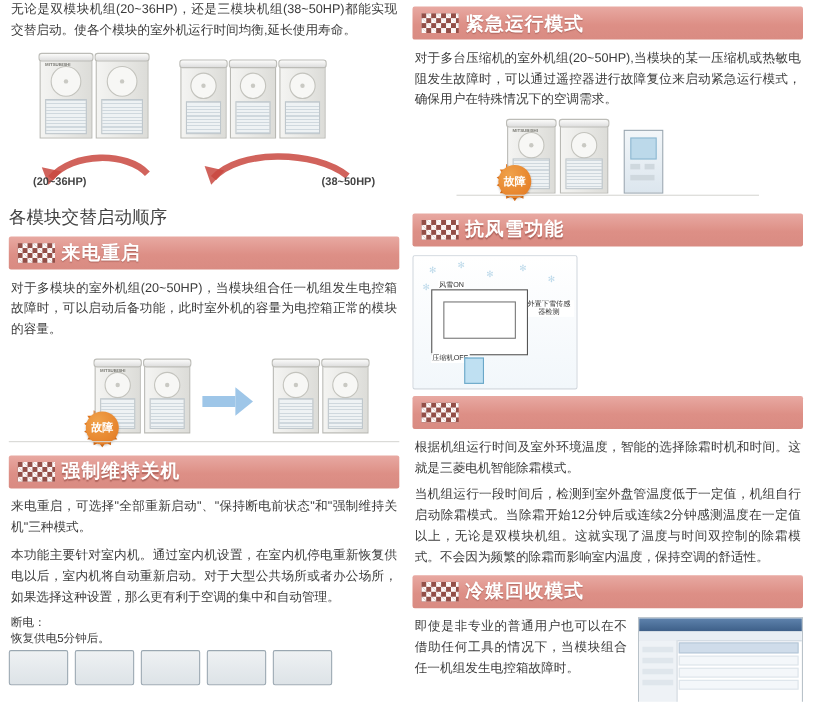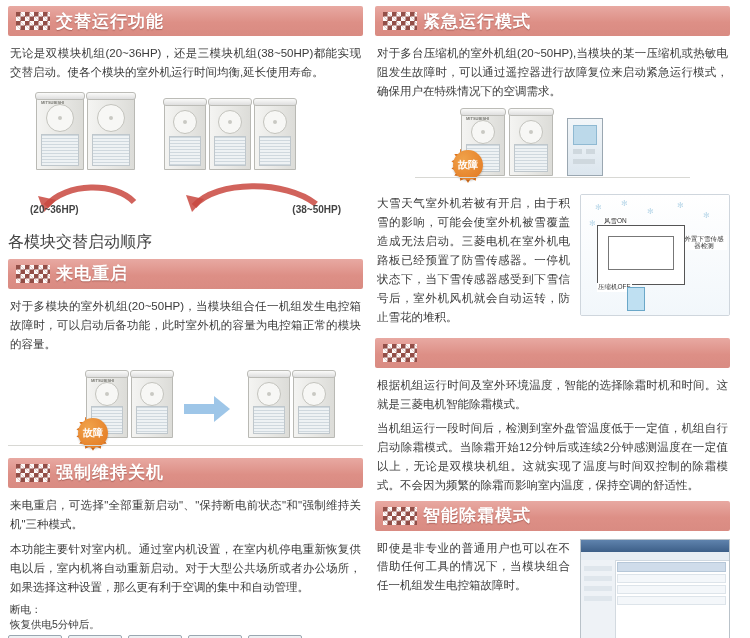--- a/index.html
+++ b/index.html
@@ -136,24 +136,20 @@
   .flexrow{display:flex;gap:8px;align-items:flex-start;}
   .grow{flex:1;}
 </style>
 </head>
 <body>
 
 <div class="page">
 
   <div class="col left">
 
-    <div class="sec-head">
-      <div class="checker"></div>
-      <div class="title">交替运行功能</div>
-    </div>
     <p class="body-txt">无论是双模块机组(20~36HP)，还是三模块机组(38~50HP)都能实现交替启动。使各个模块的室外机运行时间均衡,延长使用寿命。</p>
 
     <div class="illus" style="height:138px;">
 
       <div style="position:absolute;left:28px;top:8px;display:flex;align-items:flex-end;gap:3px;">
         <div class="unit" style="width:46px;height:72px;">
           <div class="top"></div>
             <div class="fan" style="width:26px;height:26px;"></div>
           <div class="grille"></div>
             <div class="logo">MITSUBISHI</div>
@@ -279,23 +275,26 @@
           <div style="position:absolute;left:5px;top:6px;right:5px;height:18px;background:#bcd9ea;border:1px solid #8fb9d2;"></div>
           <div style="position:absolute;left:5px;top:30px;width:9px;height:5px;background:#cfd8de;"></div>
           <div style="position:absolute;left:18px;top:30px;width:9px;height:5px;background:#cfd8de;"></div>
           <div style="position:absolute;left:5px;top:40px;width:22px;height:5px;background:#cfd8de;"></div>
         </div>
       </div>
       <div class="badge-fault" style="left:78px;top:44px;">故障</div>
       <div class="ground" style="bottom:10px;left:40px;right:40px;"></div>
     </div>
 
+    <div class="sec-head">
+      <div class="checker"></div>
+      <div class="title">抗风雪功能</div>
+    </div>
 
     <div class="flexrow">
-      <p class="body-txt grow" style="width:180px;">大雪天气室外机若被有开启，由于积雪的影响，可能会使室外机被雪覆盖造成无法启动。三菱电机在室外机电路板已经预置了防雪传感器。一停机状态下，当下雪传感器感受到下雪信号后，室外机风机就会自动运转，防止雪花的堆积。</p>
       <div class="snow-panel">
         <div class="sky"></div>
         <div class="flake" style="left:14px;top:8px;">✻</div>
         <div class="flake" style="left:40px;top:4px;">✻</div>
         <div class="flake" style="left:66px;top:12px;">✻</div>
         <div class="flake" style="left:96px;top:6px;">✻</div>
         <div class="flake" style="left:122px;top:16px;">✻</div>
         <div class="flake" style="left:126px;top:40px;">✻</div>
         <div class="flake" style="left:8px;top:24px;">✻</div>
         <div class="lbl" style="left:22px;top:22px;">风雪ON</div>
@@ -309,21 +308,21 @@
     </div>
 
     <div class="sec-head">
       <div class="checker"></div>
     </div>
     <p class="body-txt">根据机组运行时间及室外环境温度，智能的选择除霜时机和时间。这就是三菱电机智能除霜模式。</p>
     <p class="body-txt">当机组运行一段时间后，检测到室外盘管温度低于一定值，机组自行启动除霜模式。当除霜开始12分钟后或连续2分钟感测温度在一定值以上，无论是双模块机组。这就实现了温度与时间双控制的除霜模式。不会因为频繁的除霜而影响室内温度，保持空调的舒适性。</p>
 
     <div class="sec-head">
       <div class="checker"></div>
-      <div class="title">智能除霜模式</div>
+      <div class="title">冷媒回收模式</div>
     </div>
     <div class="flexrow">
       <p class="body-txt grow" style="width:180px;">即使是非专业的普通用户也可以在不借助任何工具的情况下，当模块组合任一机组发生电控箱故障时。</p>
       <div class="sw-shot">
         <div class="tb"></div>
         <div class="tb2"></div>
         <div class="side"></div>
         <div class="sideline" style="top:26px;"></div>
         <div class="sideline" style="top:36px;"></div>
         <div class="sideline" style="top:46px;"></div>

